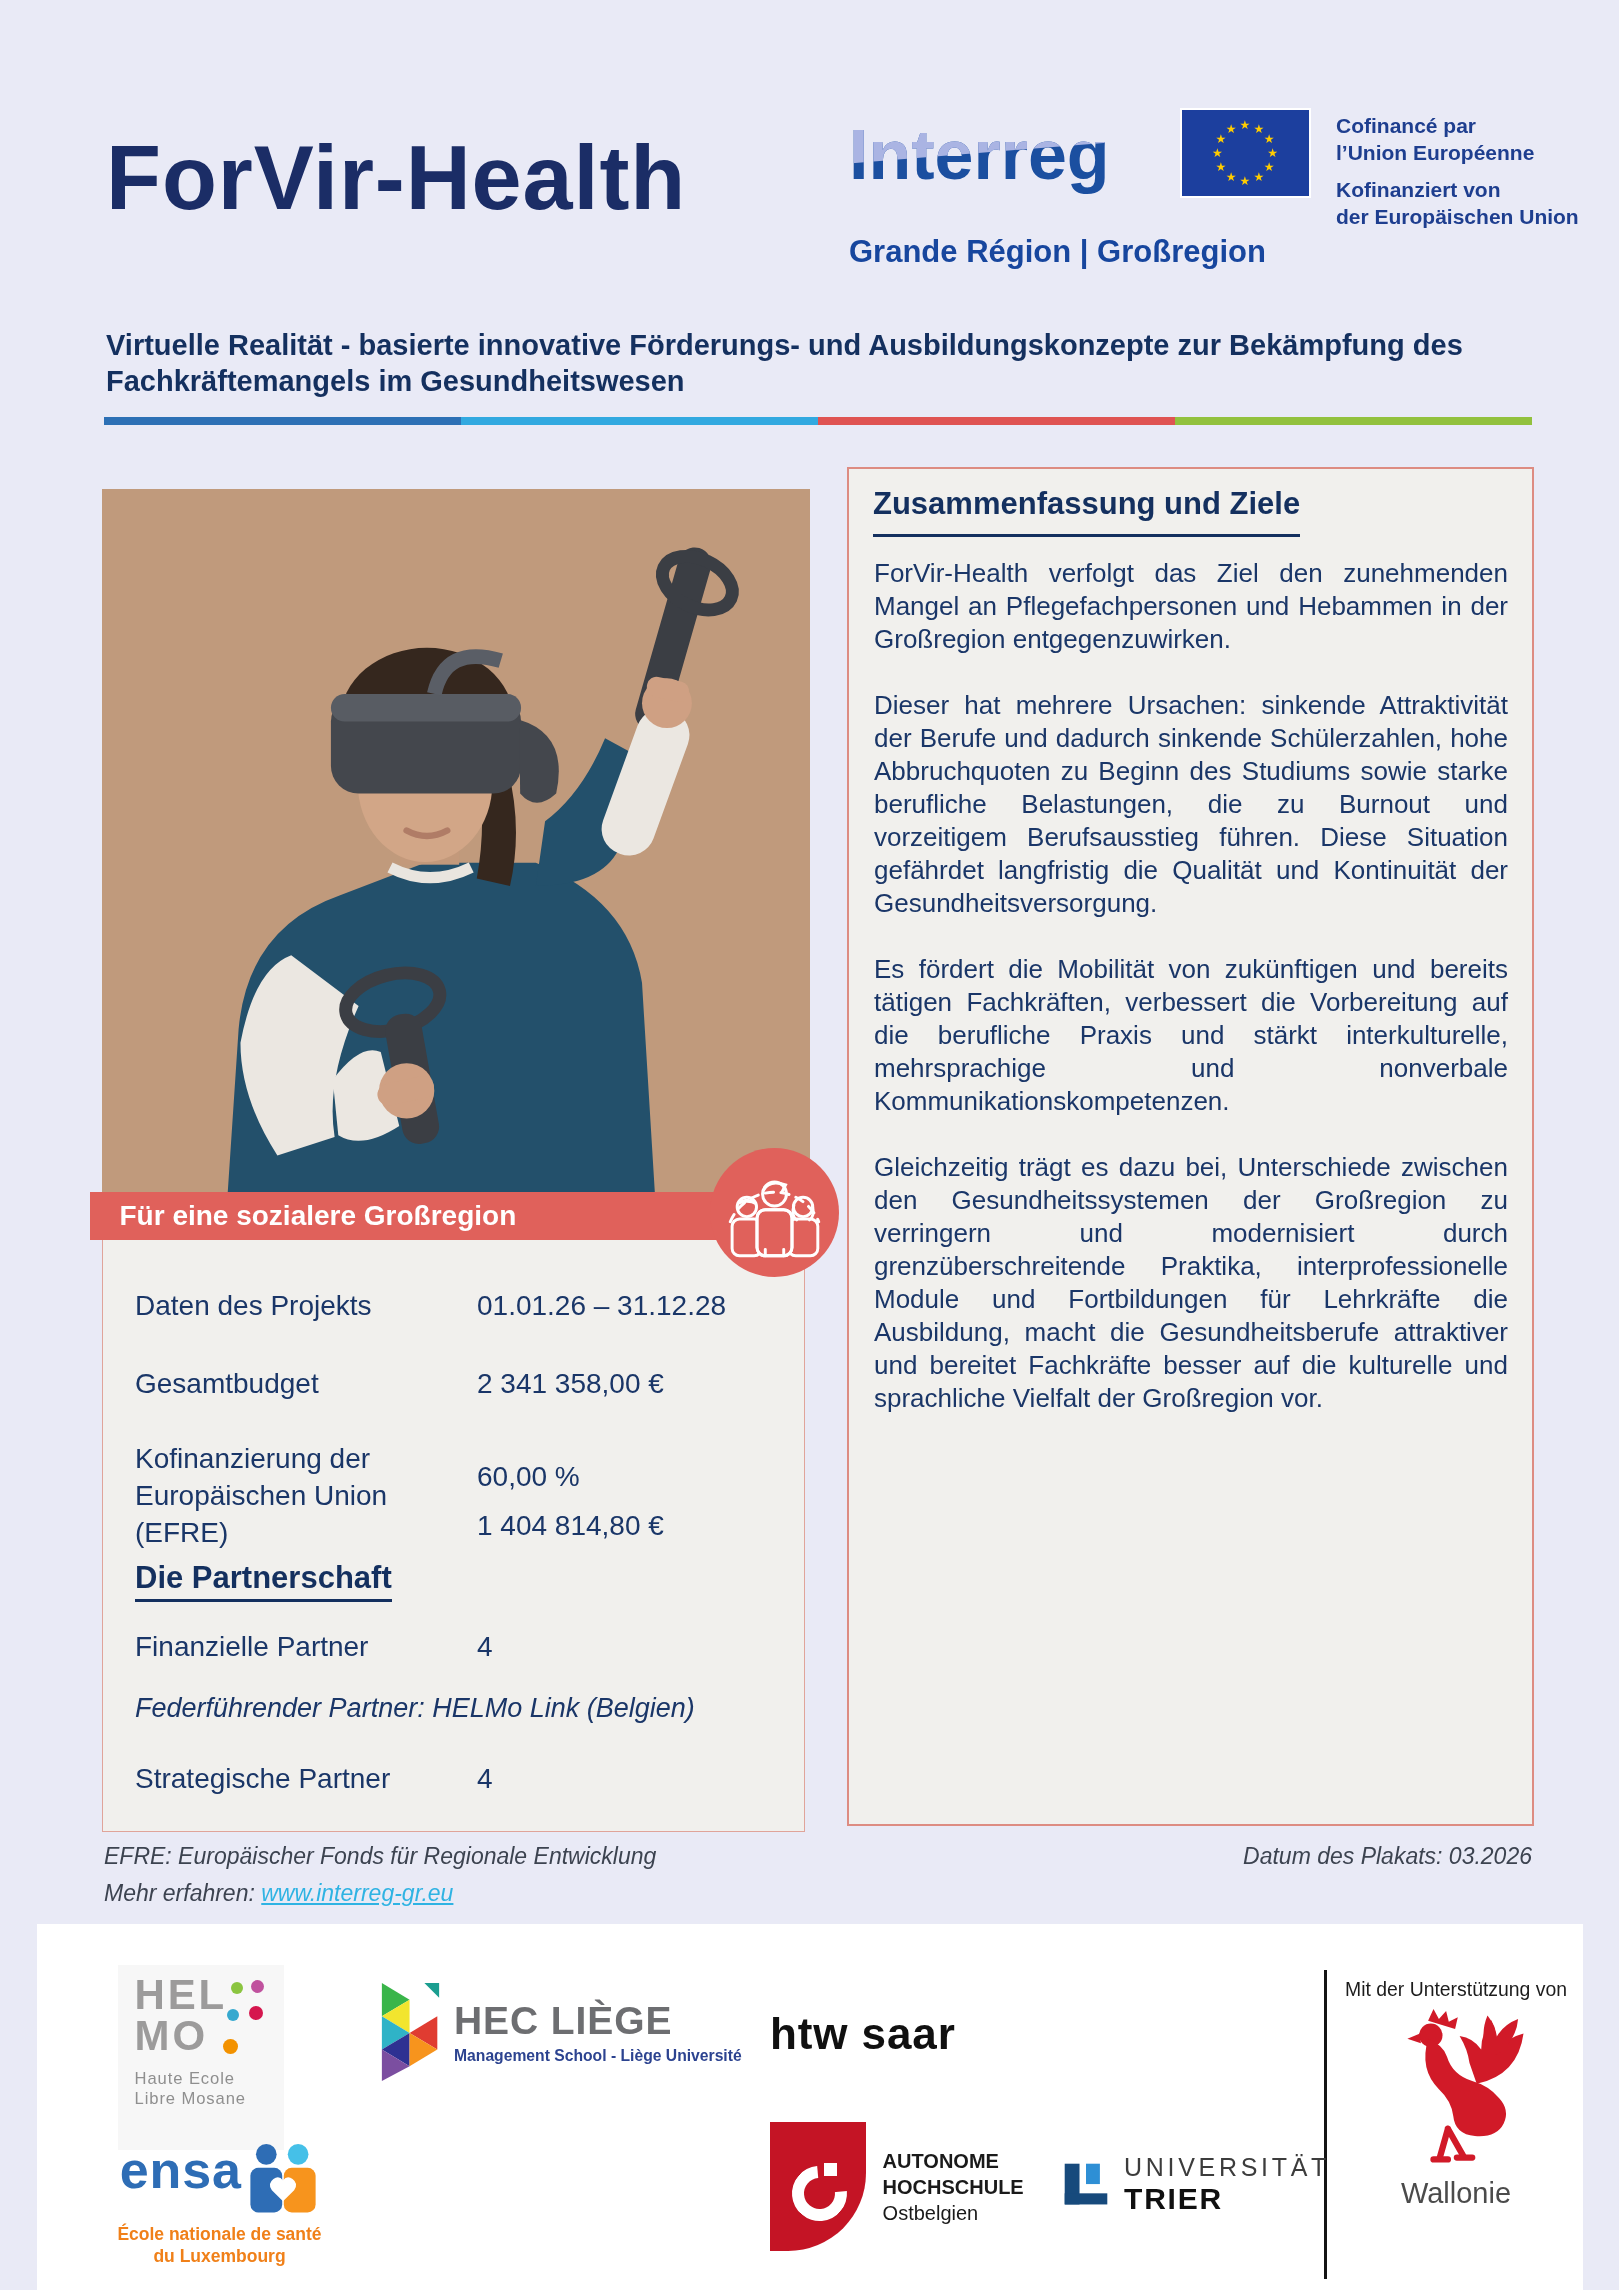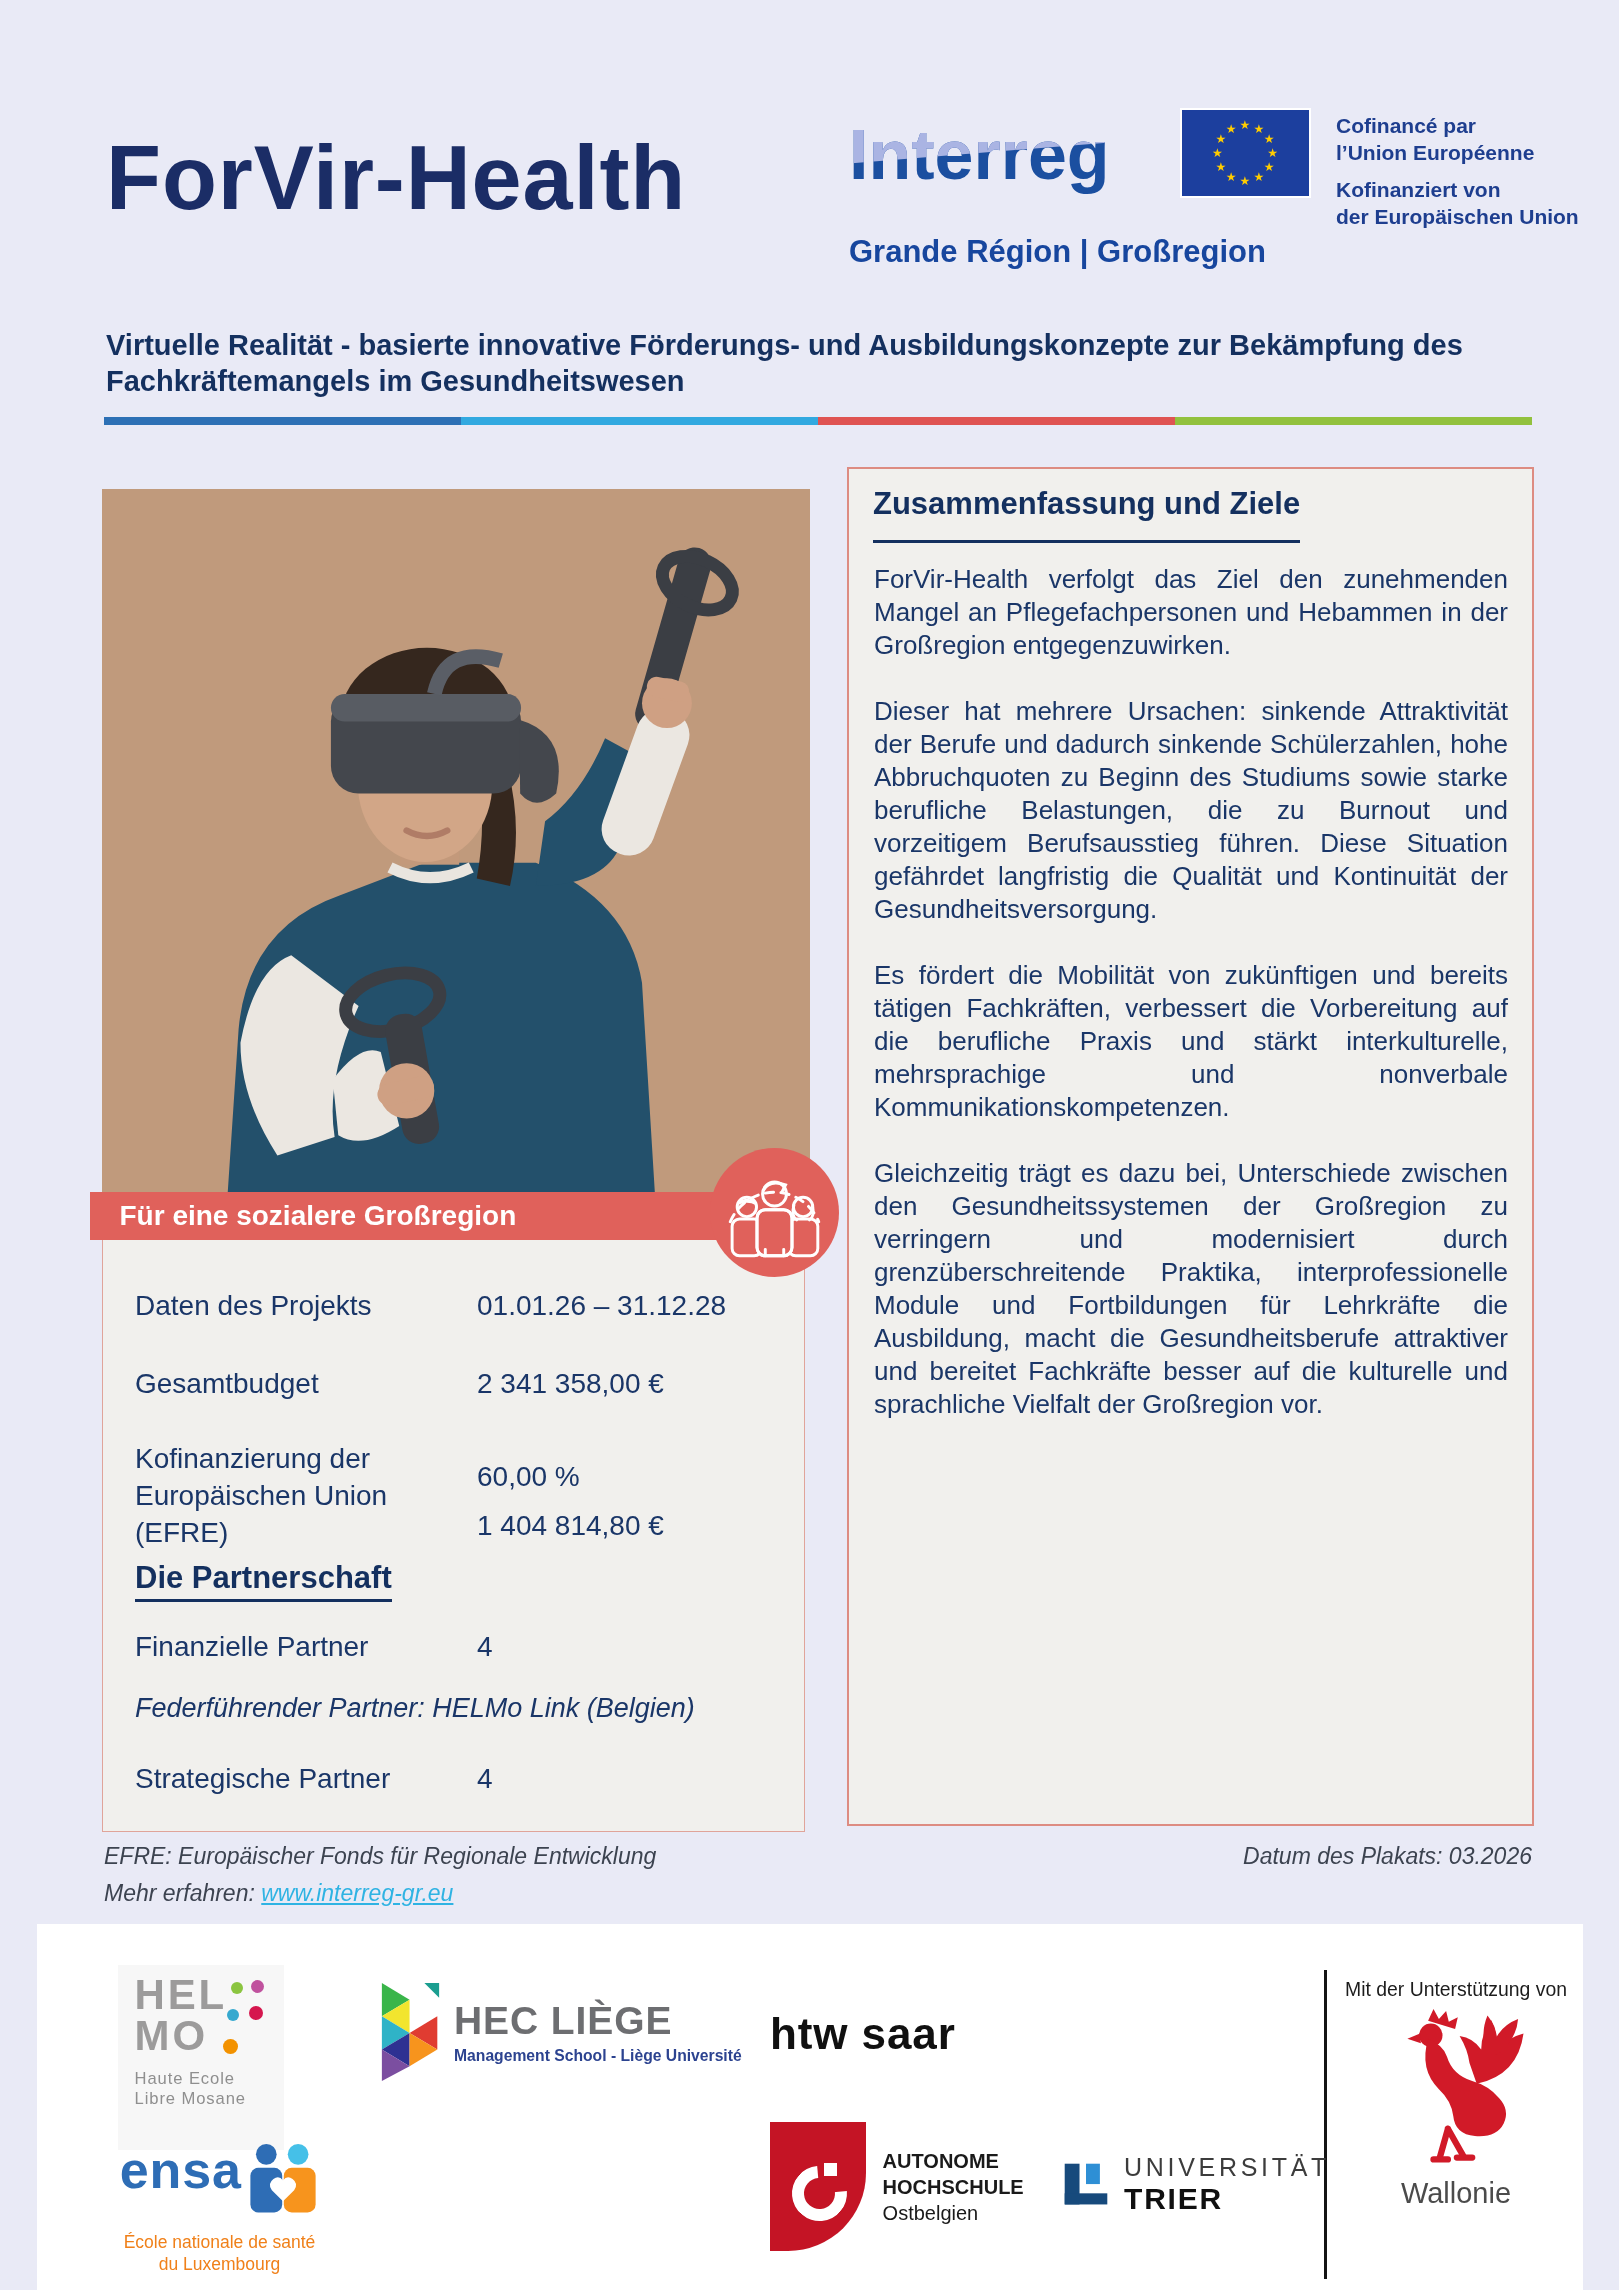--- a/index.html
+++ b/index.html
@@ -33,21 +33,21 @@
   .infobox .lbl,.infobox .val{position:absolute;font-size:28px;color:#1a3668;}
   .infobox .val{left:374px;}
   .p-head{position:absolute;left:32px;top:321px;font-size:31px;font-weight:bold;color:#14305f;
       border-bottom:3.7px solid #14305f;padding-bottom:3px;}
   .lead{position:absolute;left:32px;top:454px;width:646px;font-size:27px;font-style:italic;color:#1a3668;}
 
   
   .summary-box{left:847px;top:467px;width:687px;height:1359px;background:#f1f0ed;
       border:2.8px solid #dd8c82;box-sizing:border-box;padding:16.6px 24px;}
   .summary-title{display:inline-block;font-size:31px;font-weight:bold;color:#14305f;
-      border-bottom:3.7px solid #14305f;padding-bottom:18px;margin-bottom:20px;}
+      border-bottom:3.7px solid #14305f;padding-bottom:12px;margin-bottom:20px;}
   .summary-box p{font-size:26px;line-height:33px;color:#1a3668;text-align:justify;margin:0 0 33px 1px;}
 
   
   .efre-note{left:104px;top:1843px;font-size:23px;font-style:italic;color:#3c4350;}
   .more-note{left:104px;top:1880px;font-size:23px;font-style:italic;color:#3c4350;}
   .more-note a{color:#2fb3e3;text-decoration:underline;cursor:pointer;}
   .date-note{right:88px;top:1843px;font-size:23px;font-style:italic;color:#3c4350;}
 
   
   .footer{left:37px;top:1924px;width:1546px;height:366px;background:#ffffff;}
@@ -63,21 +63,21 @@
   .uks{left:1109px;top:41px;width:109px;height:161px;background:#17395f;display:flex;flex-direction:column;
        align-items:center;justify-content:center;gap:7.4px;}
   .uks .nm{color:#fff;font-size:35px;font-weight:bold;letter-spacing:0.9px;}
   .vline{left:1287px;top:46px;width:2.8px;height:309px;background:#141414;}
   .support-col{left:1299px;top:54px;width:240px;text-align:center;}
   .support-col .sup{font-size:19.4px;color:#1c1c1c;}
   .support-col .wal{font-size:29px;color:#4b4b4b;margin-top:1.8px;}
   .ensa{left:65px;top:220px;width:235px;text-align:center;}
   .ensa .row{display:flex;align-items:flex-start;justify-content:center;gap:5.5px;}
   .ensa .nm{font-size:52px;font-weight:bold;color:#2e6db5;line-height:52px;letter-spacing:0.9px;}
-  .ensa .sb{font-size:17.5px;font-weight:normal;color:#f08019;line-height:22px;margin-top:17px;}
+  .ensa .sb{font-size:17.5px;font-weight:bold;color:#f08019;line-height:22px;margin-top:9px;}
   .schuman{left:355px;top:233px;}
   .schuman .top{font-size:20px;letter-spacing:6.5px;font-weight:bold;}
   .schuman .top .lt{color:#b5b5b5;}
   .schuman .top .dk{color:#535355;}
   .schuman .word{display:flex;align-items:flex-end;font-size:54px;font-weight:bold;line-height:52px;}
   .schuman .cyan{color:#3cb4e5;}
   .schuman .pink{color:#e6007e;}
   .schuman .gray{color:#535355;}
   .ahs{left:733px;top:198px;display:flex;align-items:center;gap:16.6px;}
   .ahs-shield{width:96px;height:129px;background:#c41425;border-radius:0 0 78px 0;position:relative;}

